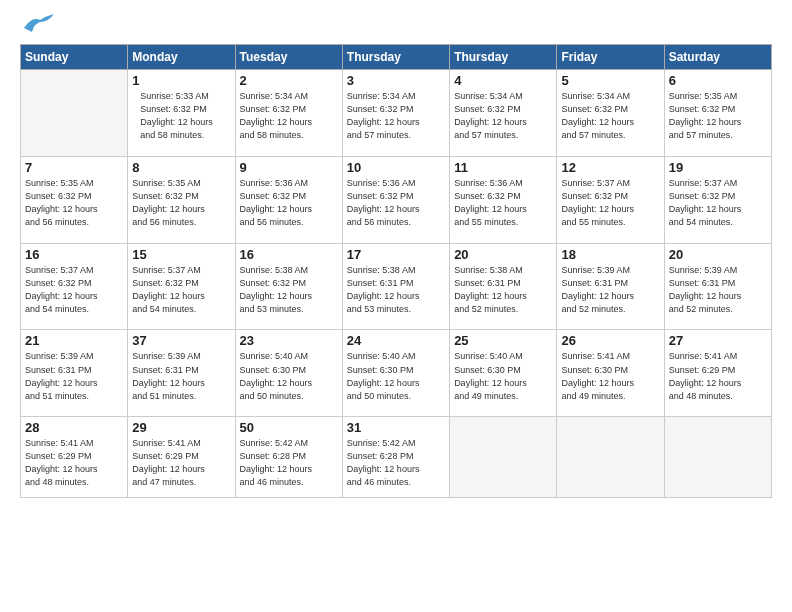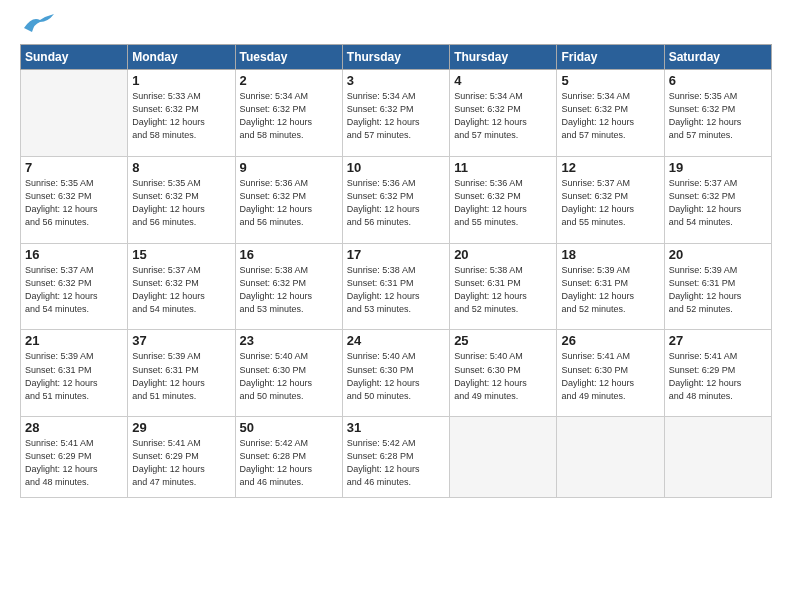--- a/index.html
+++ b/index.html
@@ -120,21 +120,21 @@
           <th>Thursday</th>
           <th>Friday</th>
           <th>Saturday</th>
         </tr>
     </thead>
     <tbody id="calendar-body">
     <tr class="week-row">
           <td class="empty"></td>
           <td>
             <span class="day-num">1</span>
-            <div class="day-info" style="white-space: pre-line;">Sunrise: 5:33 AM
+            <div class="day-info" style="white-space: pre-line; margin-left: 8px;">Sunrise: 5:33 AM
 Sunset: 6:32 PM
 Daylight: 12 hours
 and 58 minutes.</div>
           </td>
           <td>
             <span class="day-num">2</span>
             <div class="day-info" style="white-space: pre-line;">Sunrise: 5:34 AM
 Sunset: 6:32 PM
 Daylight: 12 hours
 and 58 minutes.</div>

